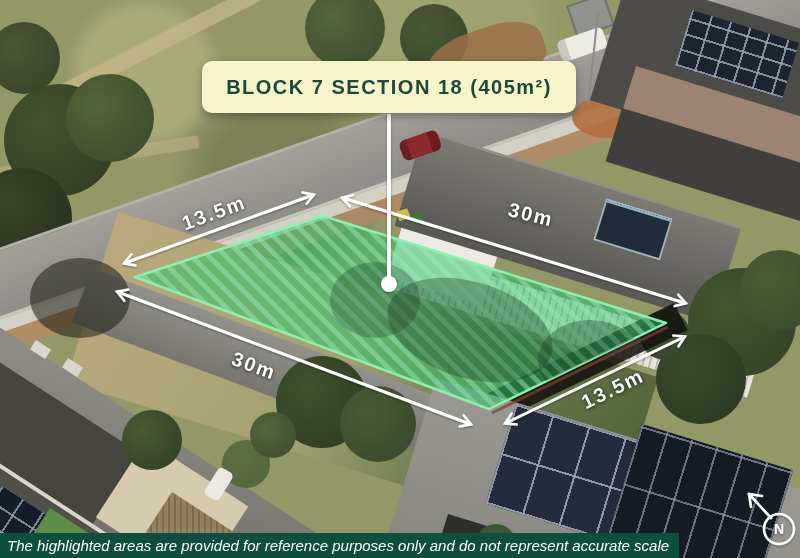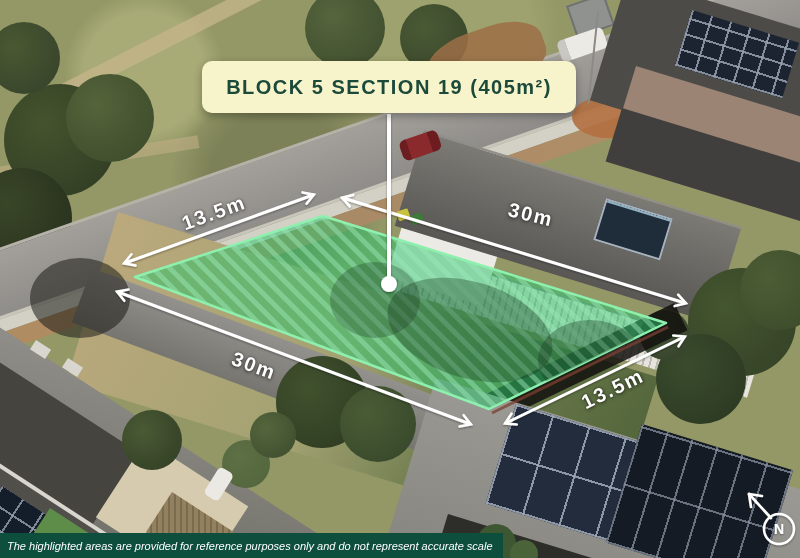--- a/index.html
+++ b/index.html
@@ -25,21 +25,21 @@
     box-shadow:0 3px 8px rgba(0,0,0,.3);
   }
   #title-box span{
     color:#1b4a3b;font-size:20px;font-weight:bold;letter-spacing:1.5px;white-space:nowrap;
   }
   #disclaimer-bar{
     position:absolute;left:0;bottom:0;height:25px;z-index:60;
     background:#0d4f3c;display:inline-flex;align-items:center;padding:0 10px 0 7px;
   }
   #disclaimer-bar span{
-    color:#ffffff;font-style:italic;font-size:11px;white-space:nowrap;
+    color:#ffffff;font-style:italic;font-size:15px;white-space:nowrap;
   }
   #north-label-svg{font-family:"Liberation Sans",sans-serif;font-weight:bold;font-size:14px;fill:#fff;}
   
   .solar{background-color:#232e3f;}
 </style>
 </head>
 <body>
 
 <div id="stage">
 
@@ -187,19 +187,19 @@
       <text id="north-label-svg" x="779" y="534" text-anchor="middle">N</text>
     </g>
   </svg>
 
   <div class="dim-label" style="left:214px;top:213px;--r:-20deg;">13.5m</div>
   <div class="dim-label" style="left:531px;top:215px;--r:14deg;">30m</div>
   <div class="dim-label" style="left:254px;top:366px;--r:20deg;">30m</div>
   <div class="dim-label" style="left:613px;top:389px;--r:-26deg;">13.5m</div>
 
   <div id="title-box">
-    <span>BLOCK 5 SECTION 19 (405m²)</span>
+    <span>BLOCK 7 SECTION 18 (405m²)</span>
   </div>
 
   <div id="disclaimer-bar">
     <span>The highlighted areas are provided for reference purposes only and do not represent accurate scale</span>
   </div>
 </div>
 
 </body></html>

